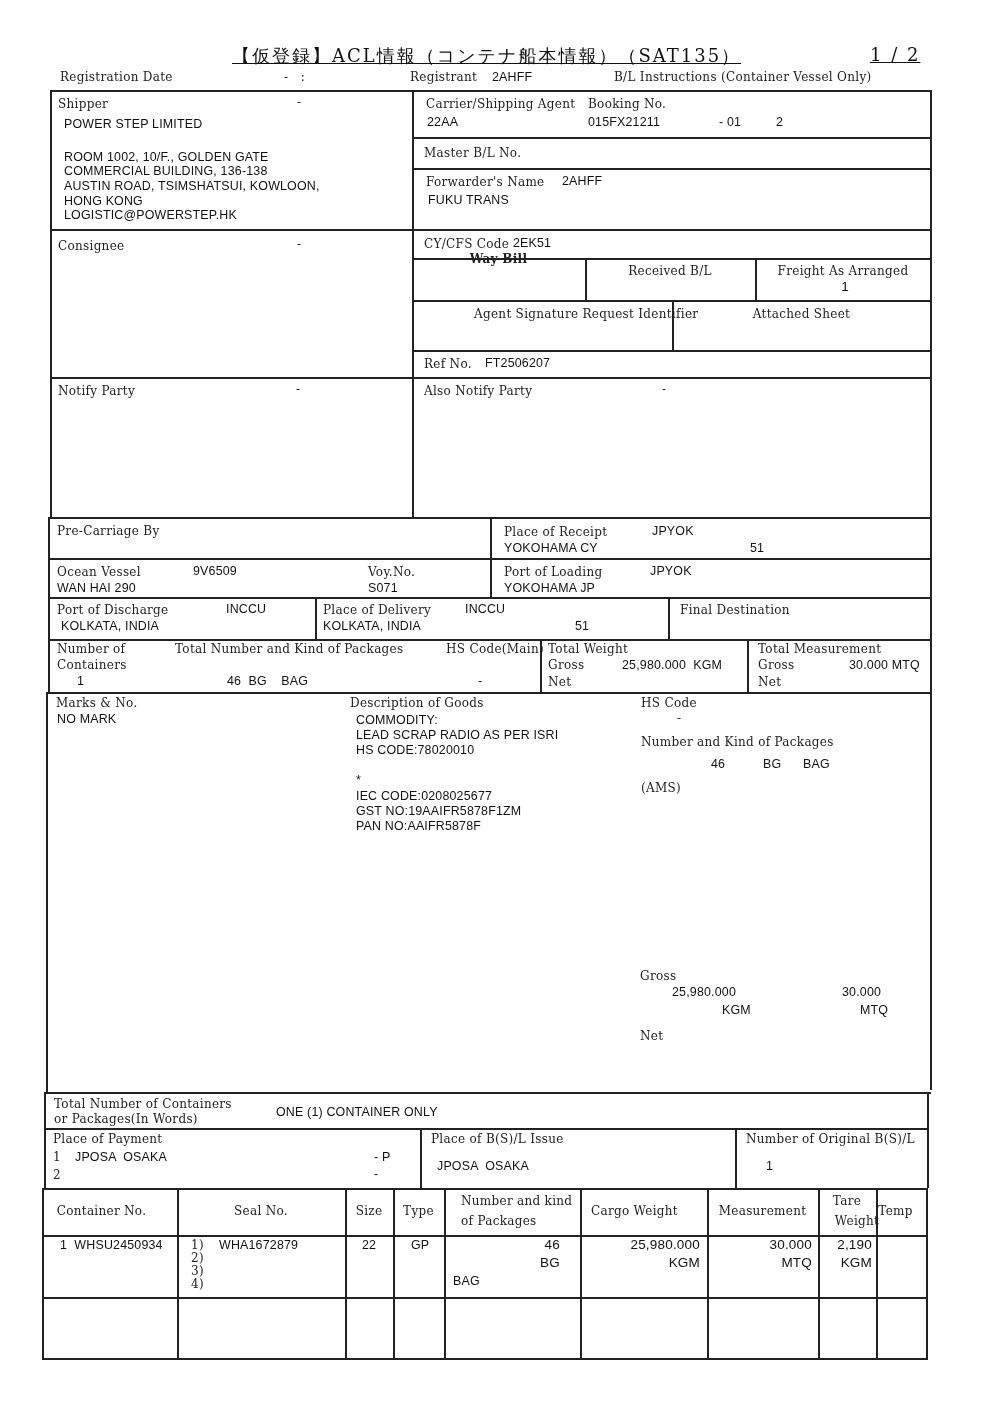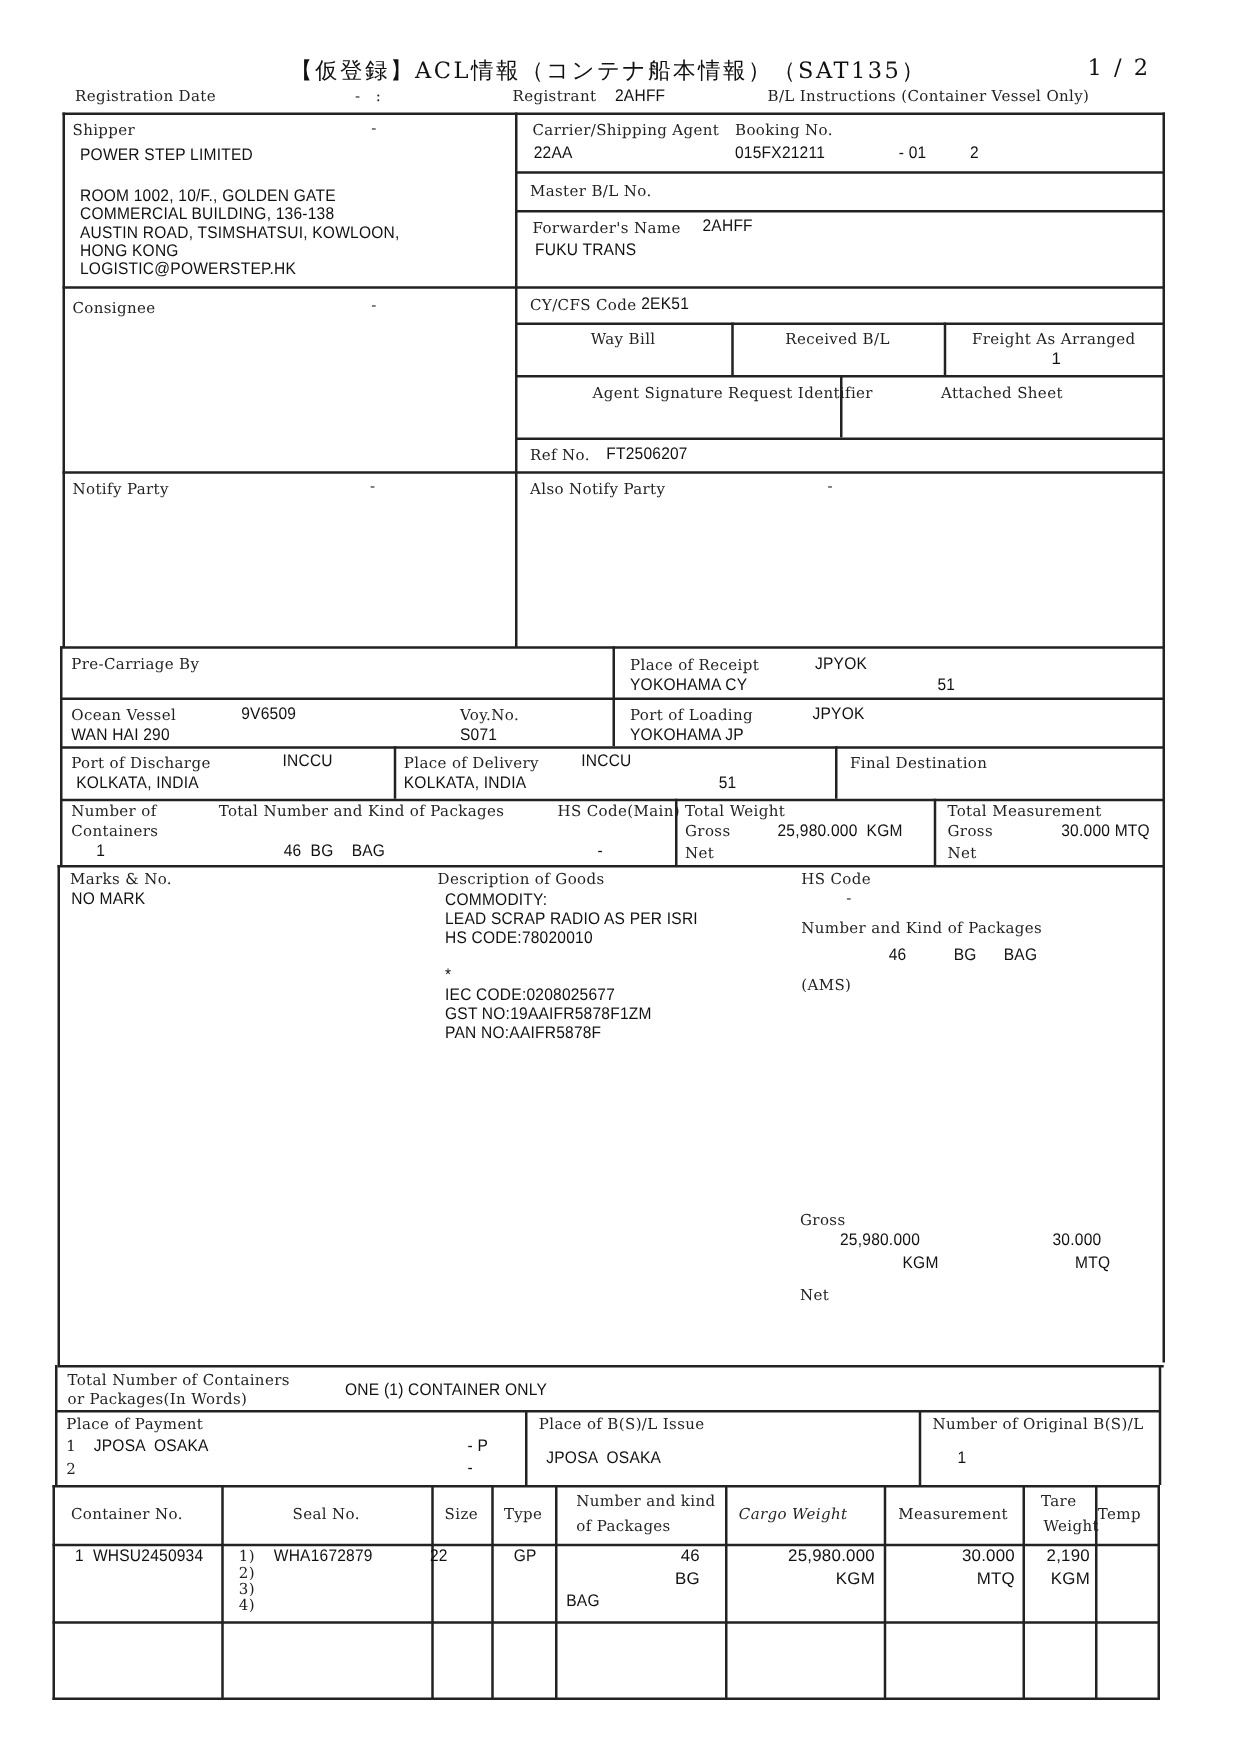--- a/index.html
+++ b/index.html
@@ -5,21 +5,21 @@
   html, body { margin: 0; padding: 0; background: #ffffff; }
   body { width: 1000px; height: 1411px; position: relative; overflow: hidden; color: #111; }
   .abs { position: absolute; white-space: pre; }
   .lbl { font-family: "DejaVu Serif", "Liberation Serif", serif; font-size: 12px; letter-spacing: 0.3px; color: #222; }
   .val { font-family: "Liberation Sans", "DejaVu Sans", sans-serif; font-size: 13.5px; letter-spacing: 0.2px; color: #111; transform: scaleX(0.92); transform-origin: left top; }
   .line { position: absolute; background: #222; }
   .h { height: 1.6px; }
   .v { width: 1.6px; }
   .thick.h { height: 2px; }
   .thick.v { width: 2px; }
-  .title { font-family: "DejaVu Serif", "Liberation Serif", serif; font-size: 18px; letter-spacing: 2px; }
+  .title { font-family: "DejaVu Serif", "Liberation Serif", serif; font-size: 18px; letter-spacing: 2px; text-decoration: underline; }
   .center { text-align: center; }
   .right { text-align: right; }
 </style>
 </head>
 <body>
 
 <div class="abs title" style="left:232px; top:44px;">【仮登録】ACL情報（コンテナ船本情報）（SAT135）</div>
 <div class="abs title" style="left:870px; top:44px;">1 / 2</div>
 <div class="abs lbl" style="left:60px; top:70px;">Registration Date</div>
 <div class="abs lbl" style="left:284px; top:70px;">-   :</div>
@@ -114,21 +114,21 @@
   <div class="abs lbl" style="left:58px; top:239px;">Consignee</div>
   <div class="abs lbl" style="left:297px; top:237px;">-</div>
 </section>
 
 <section>
   <div class="abs lbl" style="left:424px; top:237px;">CY/CFS Code</div>
   <div class="abs val" style="left:513px; top:235px;">2EK51</div>
 </section>
 
 <section>
-  <div class="abs lbl center" style="left:412px; width:173px; top:264px;">Way Bill</div>
+  <div class="abs lbl center" style="left:412px; width:173px; top:252px;font-weight:bold;">Way Bill</div>
   <div class="abs lbl center" style="left:585px; width:170px; top:264px;">Received B/L</div>
   <div class="abs lbl center" style="left:755px; width:176px; top:264px;">Freight As Arranged</div>
   <div class="abs val center" style="left:835px; width:20px; top:279px; transform:none;">1</div>
 </section>
 
 <section>
   <div class="abs lbl" style="left:426px; top:307px;margin-left:48px;">Agent Signature Request Identifier</div>
   <div class="abs lbl center" style="left:672px; width:259px; top:307px;">Attached Sheet</div>
 </section>
 
@@ -250,35 +250,35 @@
 </section>
 
 <section>
   <div>
     <div class="abs lbl center" style="left:42px; width:119px; top:1204px;">Container No.</div>
     <div class="abs lbl center" style="left:177px; width:168px; top:1204px;">Seal No.</div>
     <div class="abs lbl center" style="left:345px; width:48px; top:1204px;">Size</div>
     <div class="abs lbl center" style="left:393px; width:51px; top:1204px;">Type</div>
     <div class="abs lbl" style="left:461px; top:1194px;">Number and kind</div>
     <div class="abs lbl" style="left:461px; top:1214px;">of Packages</div>
-    <div class="abs lbl center" style="left:580px; width:109px; top:1204px;font-style:italic;">Cargo Weight</div>
+    <div class="abs lbl center" style="left:580px; width:109px; top:1204px;">Cargo Weight</div>
     <div class="abs lbl center" style="left:707px; width:111px; top:1204px;">Measurement</div>
     <div class="abs lbl center" style="left:818px; width:58px; top:1194px;">Tare</div>
     <div class="abs lbl center" style="left:818px; width:78px; top:1214px;">Weight</div>
     <div class="abs lbl center" style="left:876px; width:39px; top:1204px;">Temp</div>
   </div>
 
   <div>
     <div class="abs val" style="left:60px; top:1237px;">1  WHSU2450934</div>
     <div class="abs lbl" style="left:191px; top:1238px;">1)</div>
     <div class="abs lbl" style="left:191px; top:1251px;">2)</div>
     <div class="abs lbl" style="left:191px; top:1264px;">3)</div>
     <div class="abs lbl" style="left:191px; top:1277px;">4)</div>
     <div class="abs val" style="left:219px; top:1237px;">WHA1672879</div>
-    <div class="abs val" style="left:344px; top:1237px;">22</div>
+    <div class="abs val" style="left:362px; top:1237px;">22</div>
     <div class="abs val" style="left:411px; top:1237px;">GP</div>
     <div class="abs val right" style="left:444px; width:116px; top:1237px; transform:none;">46</div>
     <div class="abs val right" style="left:444px; width:116px; top:1255px; transform:none;">BG</div>
     <div class="abs val" style="left:453px; top:1273px;">BAG</div>
     <div class="abs val right" style="left:580px; width:120px; top:1237px; transform:none;">25,980.000</div>
     <div class="abs val right" style="left:580px; width:120px; top:1255px; transform:none;">KGM</div>
     <div class="abs val right" style="left:707px; width:105px; top:1237px; transform:none;">30.000</div>
     <div class="abs val right" style="left:707px; width:105px; top:1255px; transform:none;">MTQ</div>
     <div class="abs val right" style="left:818px; width:54px; top:1237px; transform:none;">2,190</div>
     <div class="abs val right" style="left:818px; width:54px; top:1255px; transform:none;">KGM</div>

